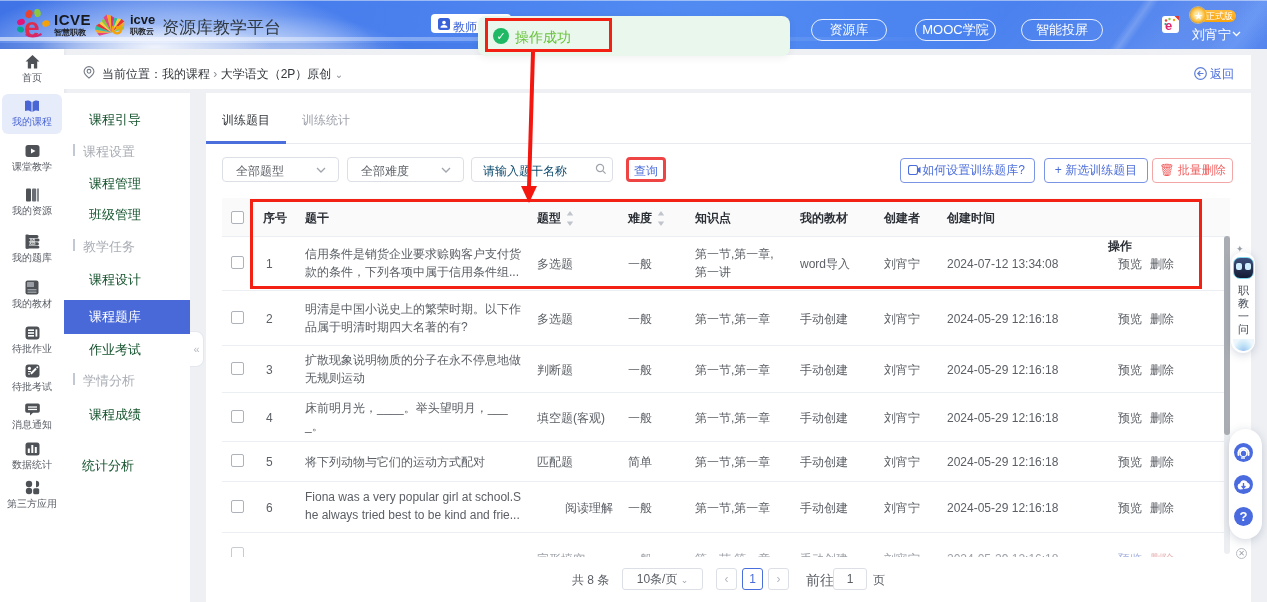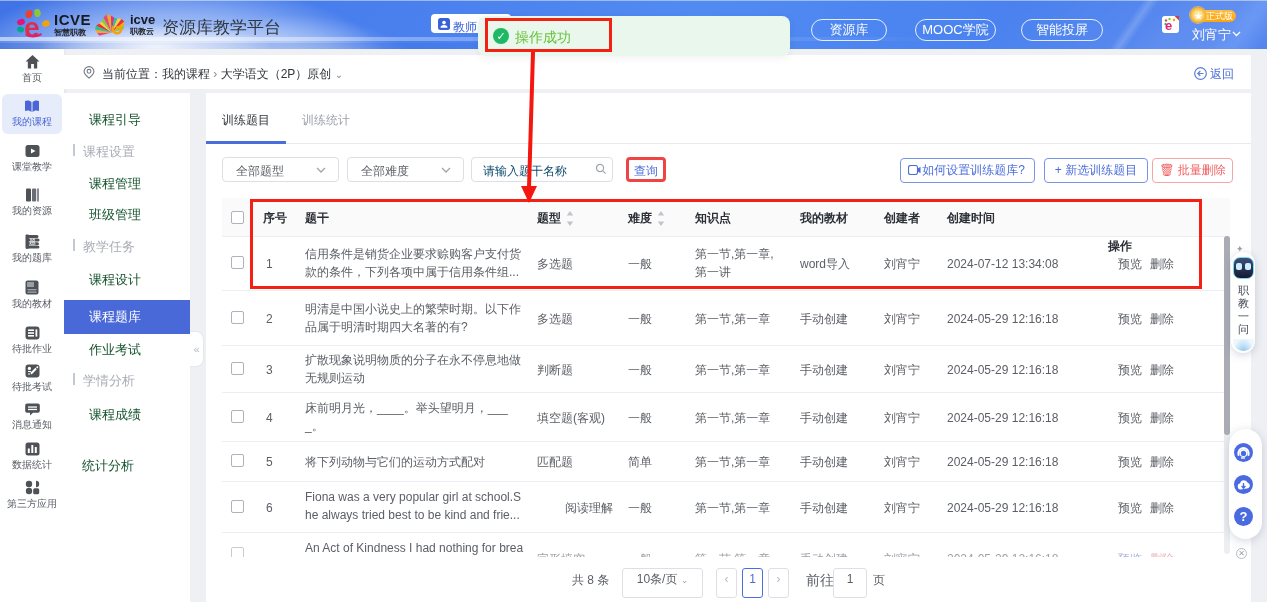--- a/index.html
+++ b/index.html
@@ -33,21 +33,21 @@
   .gray { color:#a9adb5; }
   .blue { color:#4a6cdb; }
   .red  { color:#f15d5d; }
   
   .ctl { height:25px; border:1px solid #dcdfe6; border-radius:4px; background:#fff; font-size:12px; color:#666a73; }
   .btn { height:25px; border-radius:4px; background:#fff; font-size:12px; text-align:center; }
   .cb { width:13px; height:13px; border:1px solid #aeb2ba; border-radius:2px; background:#fff; }
   .rowline { left:222px; width:1008px; height:1px; background:#ebeef3; }
   .th { font-size:12px; color:#2b2f36; font-weight:bold; }
   .td { font-size:12px; color:#5c6066; line-height:18px; white-space:nowrap; }
-  .pgbox { top:568px; height:30px; border:1px solid #dcdfe6; border-radius:3px; background:#fff; font-size:12px; color:#5c6066; text-align:center; line-height:20px; }
+  .pgbox { top:568px; height:22px; border:1px solid #dcdfe6; border-radius:3px; background:#fff; font-size:12px; color:#5c6066; text-align:center; line-height:20px; }
 </style>
 </head>
 <body>
 
 <div id="header" class="abs">
   <div class="hglow1 abs"></div>
   <div class="hglow2 abs"></div>
   <div class="hstreak abs" style="left:1020px; top:-300px;"></div>
   <div class="hstreak abs" style="left:1150px; top:-300px; width:130px;"></div>
   <div class="abs" style="left:1120px; top:-30px; width:14px; height:130px; background:linear-gradient(90deg,rgba(255,255,255,0),rgba(255,255,255,.18),rgba(255,255,255,0)); transform:rotate(35deg);"></div>
@@ -330,21 +330,20 @@
 <div class="abs td" style="left:628px; top:499px;">一般</div>
 <div class="abs td" style="left:695px; top:499px;">第一节,第一章</div>
 <div class="abs td" style="left:800px; top:499px;">手动创建</div>
 <div class="abs td" style="left:884px; top:499px;">刘宵宁</div>
 <div class="abs td" style="left:947px; top:499px;">2024-05-29 12:16:18</div>
 <div class="abs td blue" style="left:1118px; top:499px;">预览</div>
 <div class="abs td red" style="left:1150px; top:499px;">删除</div>
 
 <div class="abs" style="left:222px; top:532px; width:1008px; height:25px; overflow:hidden;">
   <div class="abs cb" style="left:9px; top:15px; border-color:#c8ccd2;"></div>
-  <div class="abs td" style="left:83px; top:7px;">An Act of Kindness I had nothing for brea</div>
   <div class="abs td" style="left:315px; top:18px; color:#9da1a8;">完形填空</div>
   <div class="abs td" style="left:406px; top:18px; color:#9da1a8;">一般</div>
   <div class="abs td" style="left:473px; top:18px; color:#9da1a8;">第一节,第一章</div>
   <div class="abs td" style="left:578px; top:18px; color:#9da1a8;">手动创建</div>
   <div class="abs td" style="left:662px; top:18px; color:#9da1a8;">刘宵宁</div>
   <div class="abs td" style="left:725px; top:18px; color:#9da1a8;">2024-05-29 12:16:18</div>
   <div class="abs td" style="left:896px; top:18px; color:#a8b4e0;">预览</div>
   <div class="abs td" style="left:928px; top:18px; color:#e8b4b4;">删除</div>
 </div>
 

